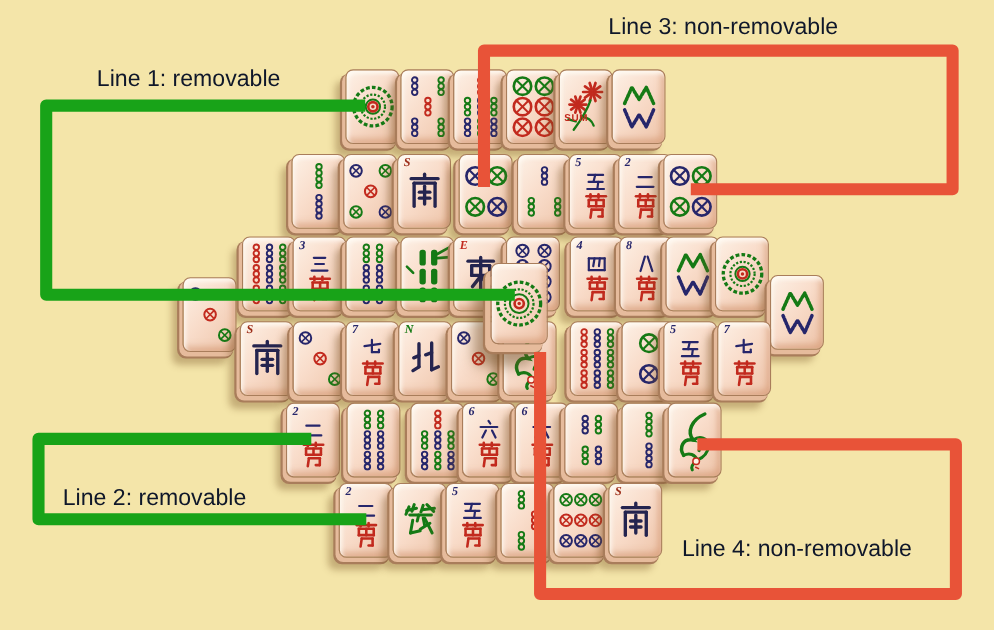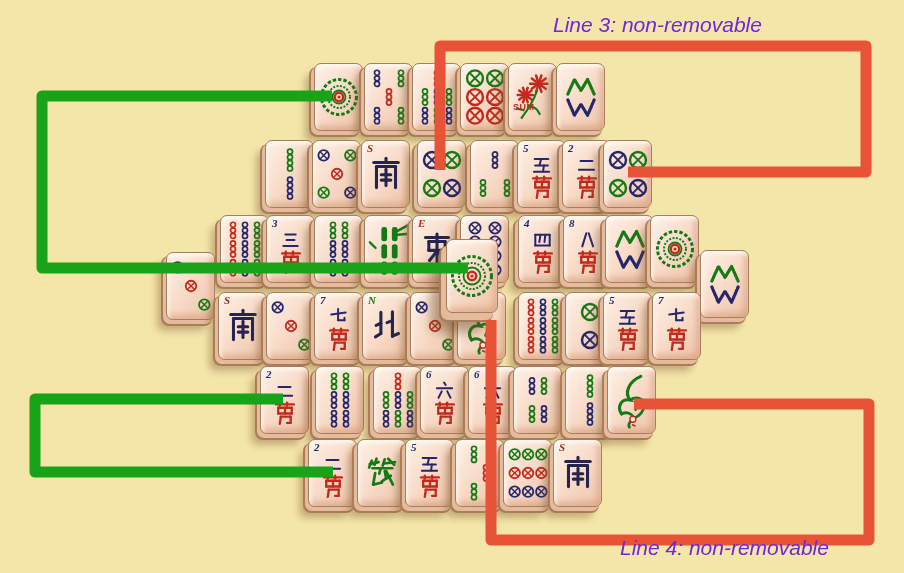--- a/index.html
+++ b/index.html
@@ -12,21 +12,21 @@
                    inset 2px 3px 4px rgba(255,252,245,.9),inset -3px -4px 6px rgba(205,140,100,.5);
         z-index:10;}
   .tile.raised{width:50px;height:72px;z-index:30;
         box-shadow:-5px 7px 0 #e6bb9c,-6px 8px 0 1px #a97d5b,-15px 19px 12px rgba(110,75,35,.5),
                    inset 2px 3px 4px rgba(255,252,245,.9),inset -3px -4px 6px rgba(205,140,100,.5);}
   .face{position:absolute;left:0;top:0;right:0;bottom:0;display:flex;align-items:center;justify-content:center;}
   .corner{position:absolute;top:1px;left:5px;font:italic bold 11px "Liberation Serif",serif;line-height:12px;}
   .wanface{display:flex;flex-direction:column;align-items:center;justify-content:center;padding-top:8px;}
   .flowerlabel{position:absolute;bottom:18px;left:4px;font:bold 9px "Liberation Sans",sans-serif;
                color:#c22a1e;letter-spacing:.5px;}
-  .anno-label{position:absolute;font-size:21px;color:#6d28d9;white-space:nowrap;z-index:45;font-style:italic;}
+  .anno-label{position:absolute;font-size:21px;color:#0f172a;white-space:nowrap;z-index:45;}
   #lines{position:absolute;left:0;top:0;z-index:40;pointer-events:none;}
   #watermark{position:absolute;left:10px;top:536px;font-size:27px;color:#d9c9a0;
              letter-spacing:1px;z-index:4;}
 </style>
 </head>
 <body>
 
 <div id="stage">
   <div id="board">
       <div class="tile" style="left: 314px; top: 63px;">
@@ -1036,15 +1036,17 @@
           </svg>
         </div>
       </div>
     </div>
   <svg id="lines" width="904" height="573">
       <polyline points="332,96 42,96 42,268 468,268" fill="none" stroke="#18a318" stroke-width="11" stroke-linejoin="round"></polyline>
       <polyline points="283,399 35,399 35,472 333,472" fill="none" stroke="#18a318" stroke-width="11" stroke-linejoin="round"></polyline>
       <polyline points="440,170 440,46 866,46 866,172 628,172" fill="none" stroke="#e85338" stroke-width="11" stroke-linejoin="round"></polyline>
       <polyline points="491,320 491,540 869,540 869,404 634,404" fill="none" stroke="#e85338" stroke-width="11" stroke-linejoin="round"></polyline>
     </svg>
+  <div class="anno-label" style="left: 88px; top: 60px;">Line 1: removable</div>
+  <div class="anno-label" style="left: 57px; top: 441px;">Line 2: removable</div>
   <div class="anno-label" style="left: 553px; top: 13px;">Line 3: non-removable</div>
-  <div class="anno-label" style="left: 620px; top: 536px;">Line 4: non-removable</div>
+  <div class="anno-label" style="left: 620px; top: 487px;">Line 4: non-removable</div>
 </div>
 
 </body></html>

